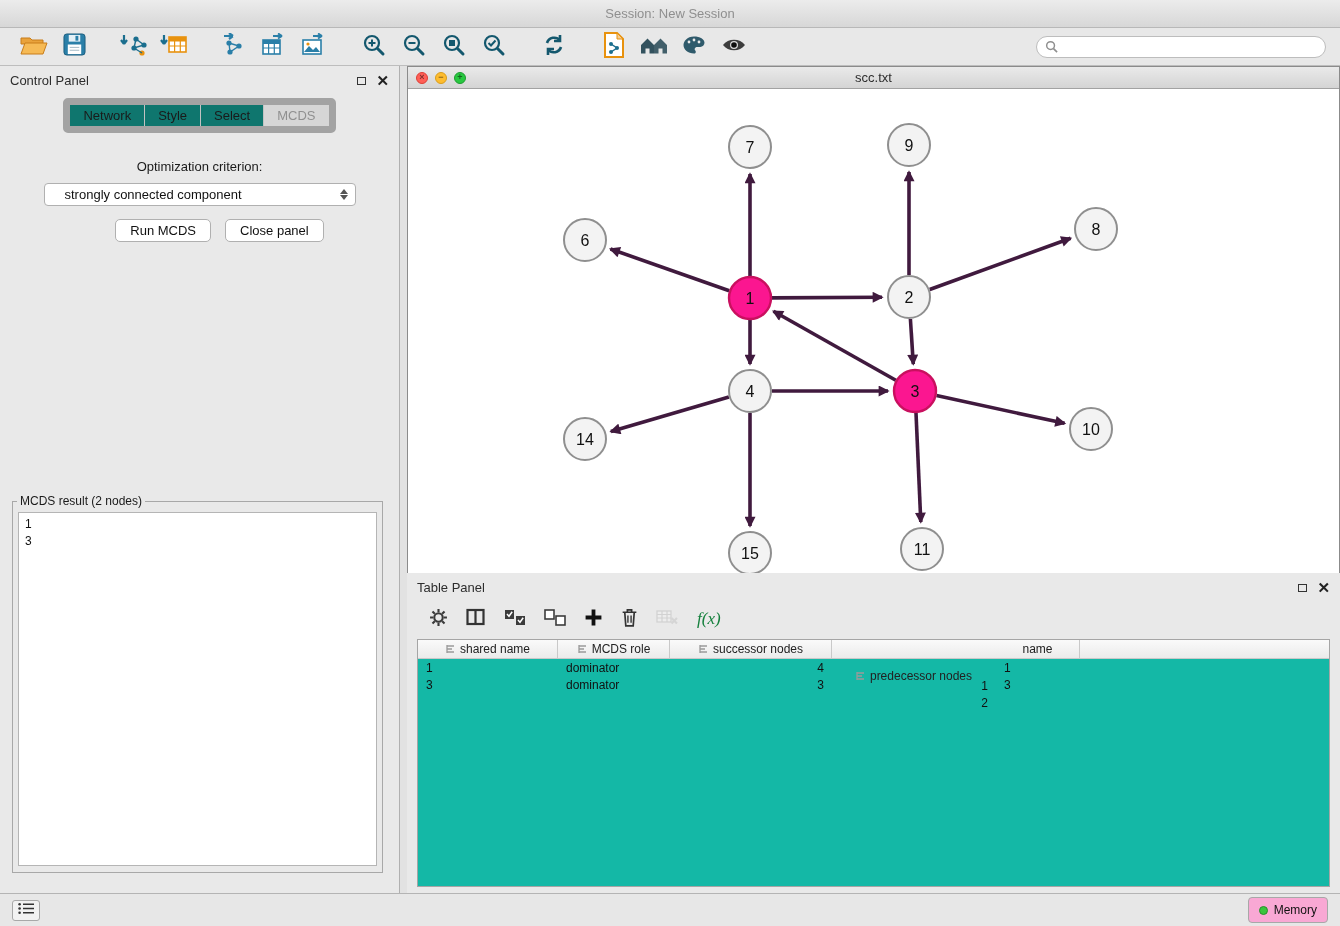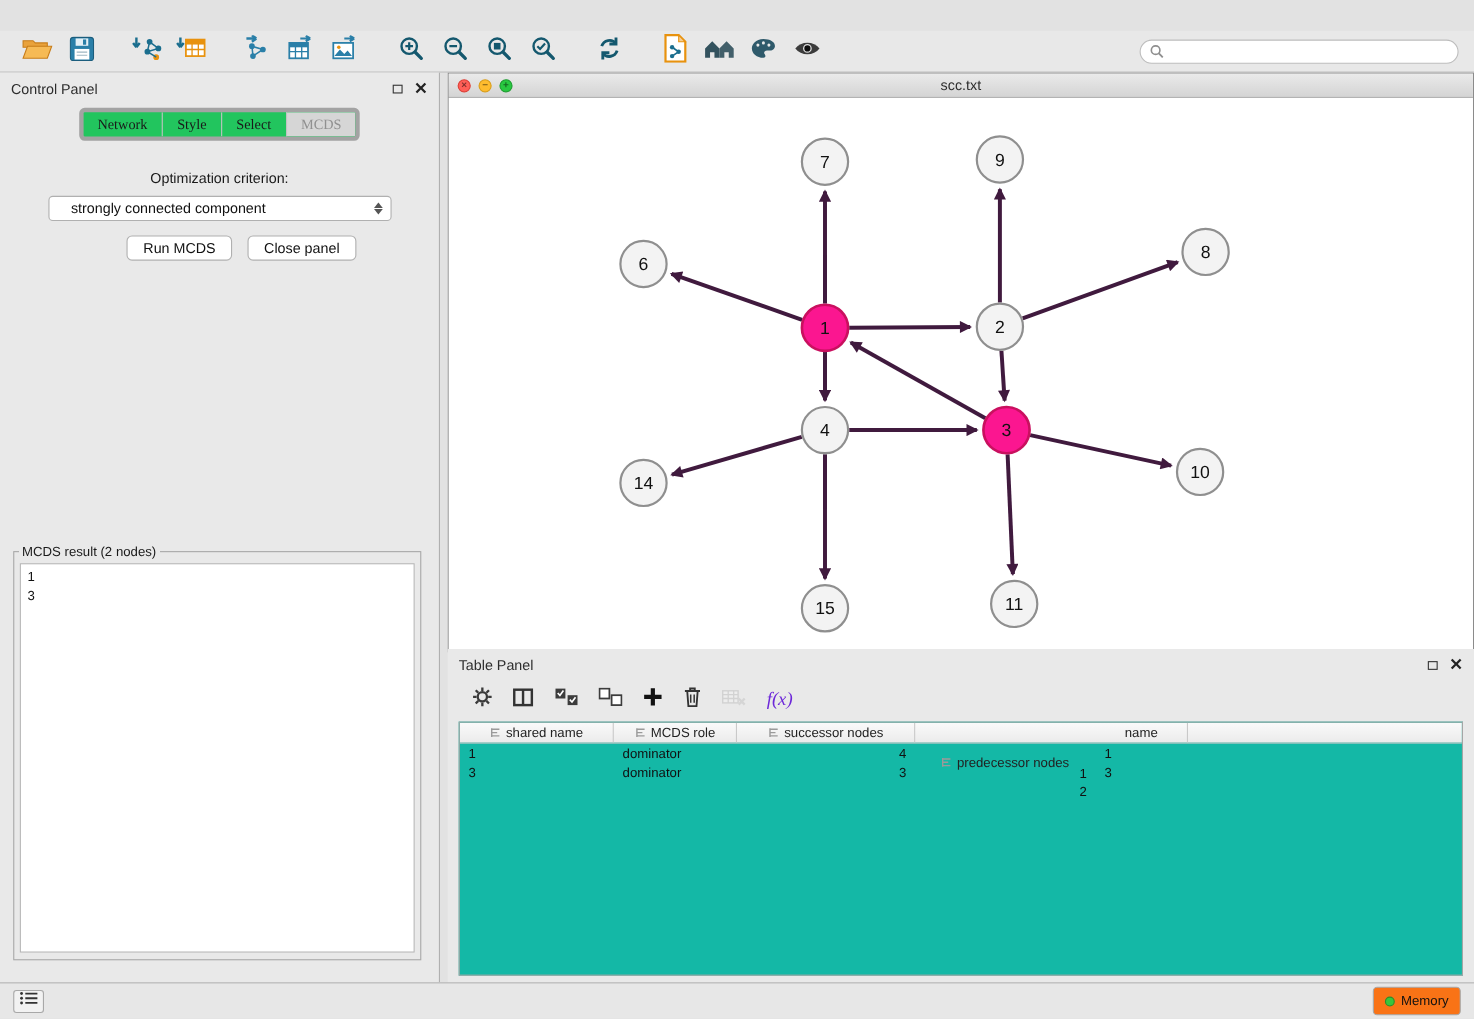--- a/index.html
+++ b/index.html
@@ -23,22 +23,22 @@
     border:1px solid #bdbdbd; border-radius:12px; display:flex; align-items:center; padding:0 8px; }
   .search-wrap input { border:none; outline:none; flex:1; font-size:12px; background:transparent; }
 
   
   .control-panel { position:absolute; top:66px; left:0; width:400px; bottom:33px;
     background:#e9e9e9; border-right:1px solid #b0b0b0; }
   .panel-head { display:flex; align-items:center; padding:7px 10px 4px 10px; font-size:13px; color:#2d2d2d; }
   .panel-head .spacer { flex:1; }
   .float-ico { width:9px; height:8px; border:1.5px solid #333; display:inline-block; margin-right:10px; }
   .close-ico { font-size:15px; font-weight:bold; color:#222; line-height:10px; }
-  .seg { display:flex; width:max-content; margin:6px auto 0 auto; background:#22c55e;
-    border:4px solid #a3a3a3; border-radius:5px; overflow:hidden;font-family:Liberation Serif, serif; }
+  .seg { display:flex; width:max-content; margin:6px auto 0 auto; background:#0f766e;
+    border:7px solid #a3a3a3; border-radius:5px; overflow:hidden; }
   .seg .tab { padding:3px 13px; font-size:13px; color:#1a1a1a; border-left:1px solid #c2c2c2; cursor:default; }
   .seg .tab:first-child { border-left:none; }
   .seg .tab.active { background:#d6d6d6; color:#909090; }
   .opt-label { text-align:center; font-size:13px; margin-top:26px; color:#1a1a1a; }
   .combo { width:312px; height:23px; margin:9px auto 0 auto; background:#fff;
     border:1px solid #b0b0b0; border-radius:4px; display:flex; align-items:center;
     font-size:13px; padding-left:20px; color:#111; }
   .combo .arrows { margin-left:auto; width:18px; display:flex; flex-direction:column;
     align-items:center; gap:1px; padding-right:4px; }
   .combo .arrows i { width:0; height:0; border-left:4px solid transparent; border-right:4px solid transparent; }
@@ -62,21 +62,21 @@
   .net-title { position:absolute; left:0; right:0; text-align:center; font-size:13px; color:#2d2d2d; }
   .light { width:12px; height:12px; border-radius:50%; margin-right:7px; z-index:2;
     display:flex; align-items:center; justify-content:center; font-size:9px; line-height:9px;
     color:rgba(0,0,0,0.5); font-weight:bold; }
   .light.red { background:#ff5f57; border:1px solid #dd3f36; }
   .light.yellow { background:#febc2e; border:1px solid #d99e1b; }
   .light.green { background:#28c840; border:1px solid #1d9c30; }
   .net-canvas { position:relative; width:931px; height:503px; background:#fff; }
 
   
-  .table-panel { position:absolute; left:407px; top:590px; width:933px; bottom:33px;
+  .table-panel { position:absolute; left:407px; top:573px; width:933px; bottom:33px;
     background:#e9e9e9; display:flex; flex-direction:column; }
   .tbl-toolbar { height:40px; display:flex; align-items:center; gap:18px; padding:0 0 0 22px; }
   .tbl-content { flex:1; margin:0 10px 6px 10px; background:#14b8a6; border:1px solid #a5a5a5;
     overflow:hidden; display:flex; flex-direction:column; }
   .thead { display:flex; height:19px; background:linear-gradient(#fafafa,#ebebeb);
     border-bottom:1px solid #c9c9c9; }
   .th { display:flex; align-items:center; justify-content:center; gap:4px;
     font-size:12px; color:#222; border-right:1px solid #c9c9c9; }
   .tr { display:flex; height:17px; align-items:center; font-size:12px; color:#111; }
   .td { overflow:hidden; white-space:nowrap; }
@@ -84,31 +84,34 @@
   .cfill { flex:1; border-right:none !important; }
   .al { padding-left:8px; text-align:left; } .ar { padding-right:8px; text-align:right; }
   .tbl-tabs { height:30px; display:flex; align-items:center; justify-content:center; }
 
   
   .statusbar { position:absolute; left:0; right:0; bottom:0; height:33px;
     background:#e7e7e7; border-top:1px solid #b4b4b4; display:flex; align-items:center; padding:0 12px; }
   .status-btn { width:28px; height:21px; border:1px solid #a8a8a8; border-radius:3px;
     background:#f2f2f2; display:flex; align-items:center; justify-content:center; }
   .mem-btn { margin-left:auto; height:21px; border:1px solid #a8a8a8; border-radius:4px;
-    background:#f97316; display:flex; align-items:center; gap:6px; padding:12px 10px; font-size:12px; color:#111; }
+    background:#f9a8d4; display:flex; align-items:center; gap:6px; padding:12px 10px; font-size:12px; color:#111; }
   .mem-dot { width:9px; height:9px; border-radius:50%; background:#39c53c; border:1px solid #2a8f2c; }
 
-  .fx { font-family:"Liberation Serif", serif; font-style:italic; font-size:17px; color:#6d28d9; }
+  .fx { font-family:"Liberation Serif", serif; font-style:italic; font-size:17px; color:#15803d; }
   .dim { opacity:0.55; }
 </style>
 </head>
 <body>
 
 <div class="app">
 
+  <div class="titlebar">
+    <span>Session: New Session</span>
+  </div>
 
   <div class="toolbar">
     <div class="tb-btn">
       <span>
         <svg width="28" height="22" viewBox="0 0 28 22">
             <path d="M1 4 h9 l2 2 h11 v4 H1 z" fill="#e9a23b" stroke="#c87d1a"></path>
             <path d="M1 20 L5 9 h22 l-4 11 z" fill="#f6ba55" stroke="#c87d1a"></path>
           </svg>
       </span>
     </div>

